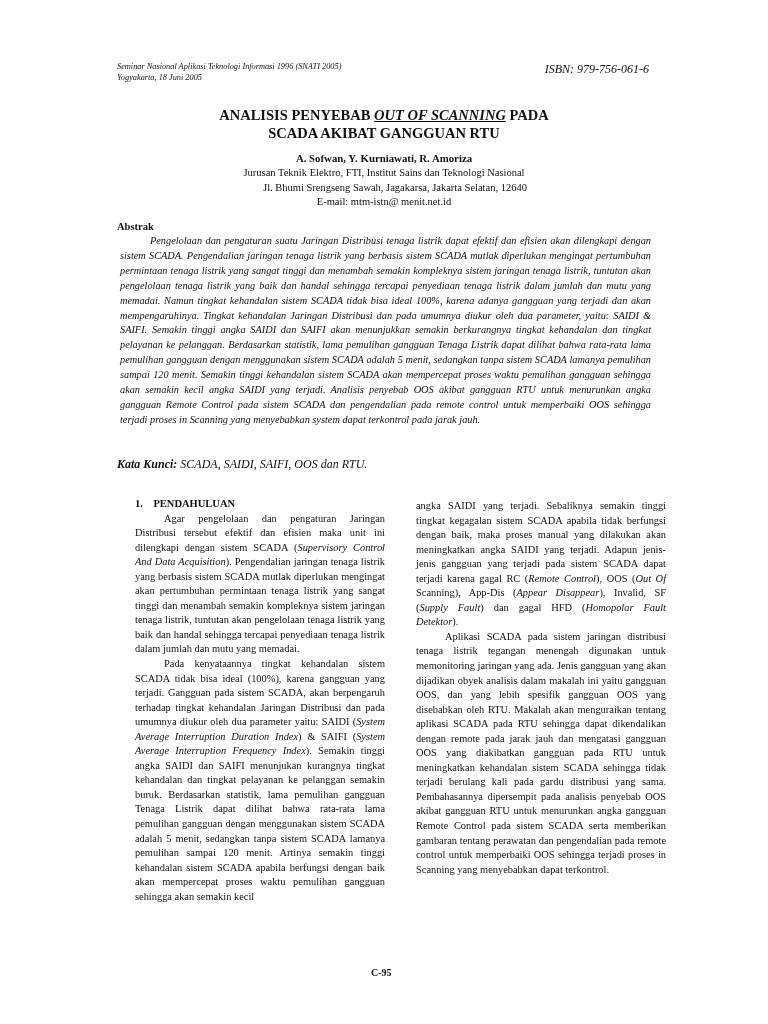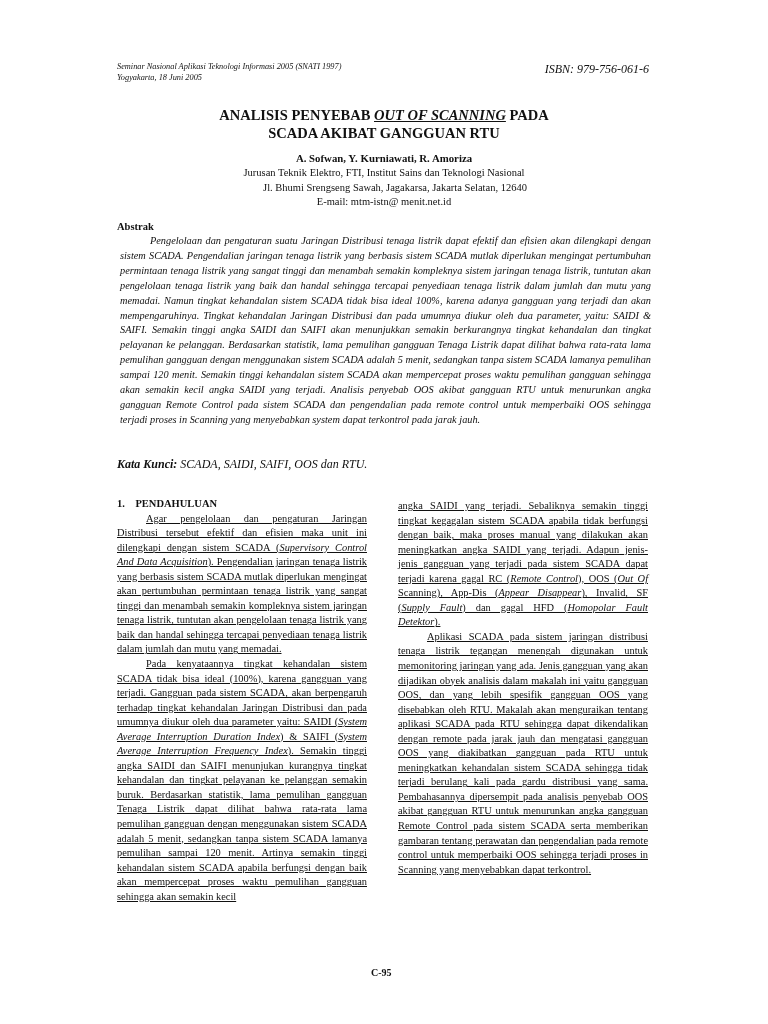--- a/index.html
+++ b/index.html
@@ -14,34 +14,34 @@
              font-weight:bold; font-size:10.8px; }
   .affil { position:absolute; top:166px; left:0; width:768px; text-align:center;
            font-size:10.5px; line-height:14.5px; }
   .affil div:nth-child(2) { padding-left:22px; }
   .abs-head { position:absolute; top:221px; left:117px; font-weight:bold; font-size:10.5px; }
   .abstract { position:absolute; top:234px; left:120px; width:531px; font-style:italic;
               font-size:10.3px; line-height:14.9px; text-align:justify; text-indent:30px; }
   .keywords { position:absolute; top:457px; left:117px; font-size:12px; font-style:italic; }
   .keywords b { font-weight:bold; }
   .col { position:absolute; top:497px; width:250px; font-size:10.4px; line-height:14.55px;
-         text-align:justify; }
+         text-align:justify;margin-left:18px; }
   .colL { left:117px; }
   .colR { left:398px; top:499px; }
   .sec { font-weight:bold; font-size:10.5px; margin-bottom:0px; }
-  .p { text-indent:29px; margin:0;text-decoration:underline; }
+  .p { text-indent:29px; margin:0; }
   .p.noind { text-indent:0; }
   .pagenum { position:absolute; top:967px; left:371px; font-weight:bold; font-size:10px; }
 </style>
 </head>
 <body>
 
 <div>
   <div class="hdr">
-    <div>Seminar Nasional Aplikasi Teknologi Informasi 2005 (SNATI 1997)</div>
+    <div>Seminar Nasional Aplikasi Teknologi Informasi 1996 (SNATI 2005)</div>
     <div>Yogyakarta, 18 Juni 2005</div>
   </div>
   <div class="isbn">ISBN: 979-756-061-6</div>
 </div>
 
 <div class="title">
   <div><span>ANALISIS PENYEBAB </span><i>OUT OF SCANNING</i><span> PADA</span></div>
   <div>SCADA AKIBAT GANGGUAN RTU</div>
 </div>
 

